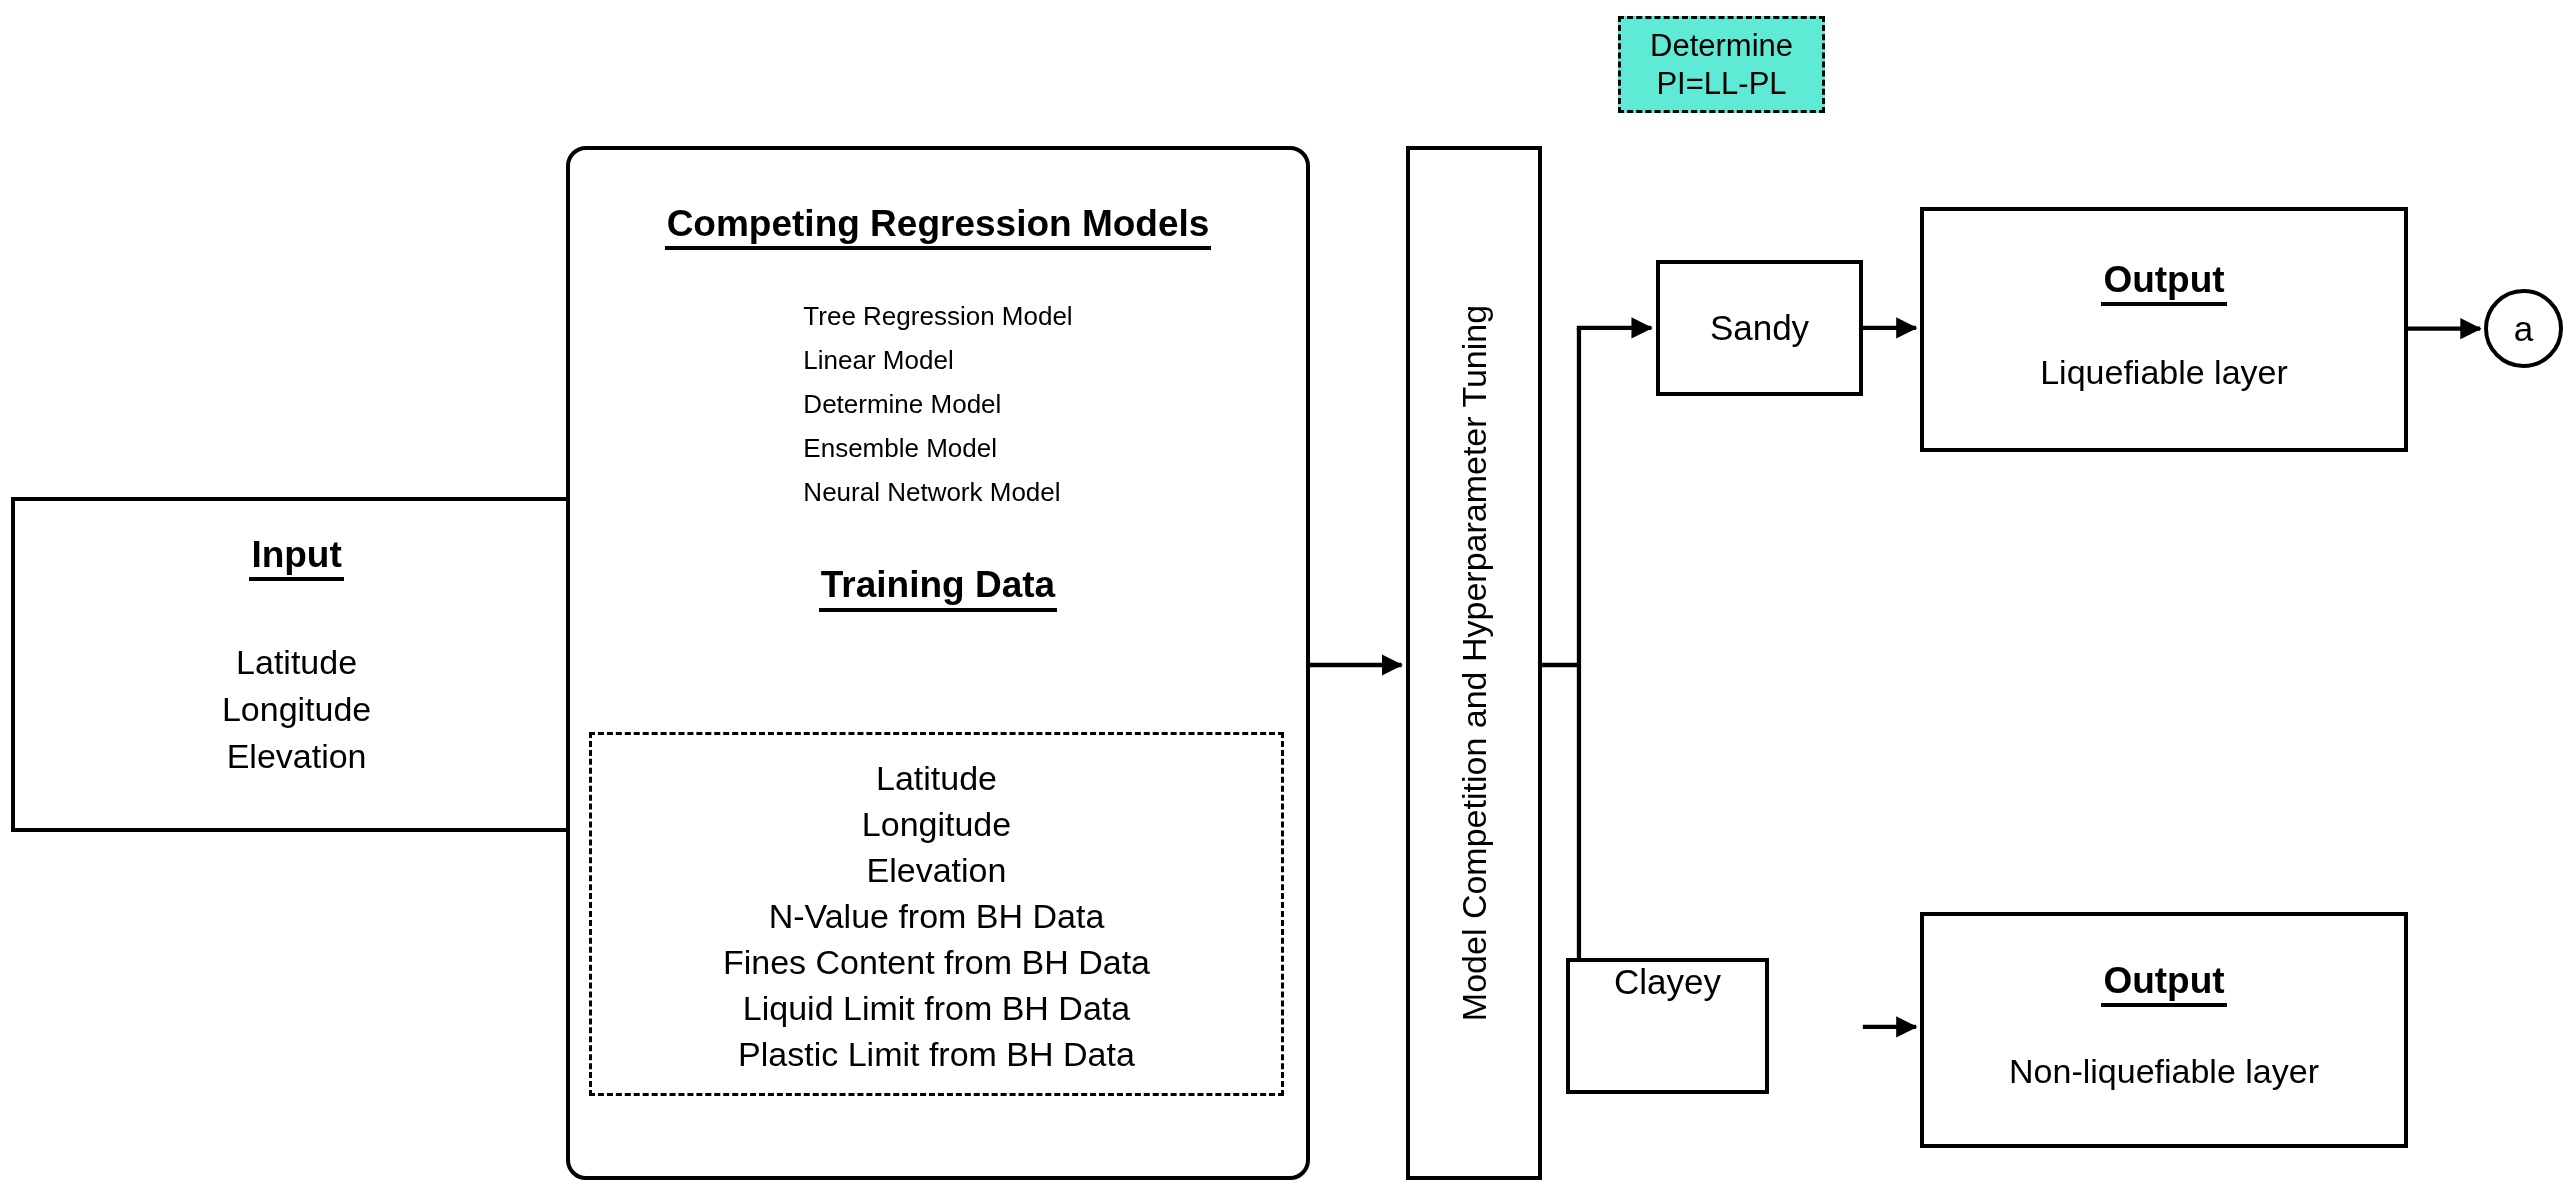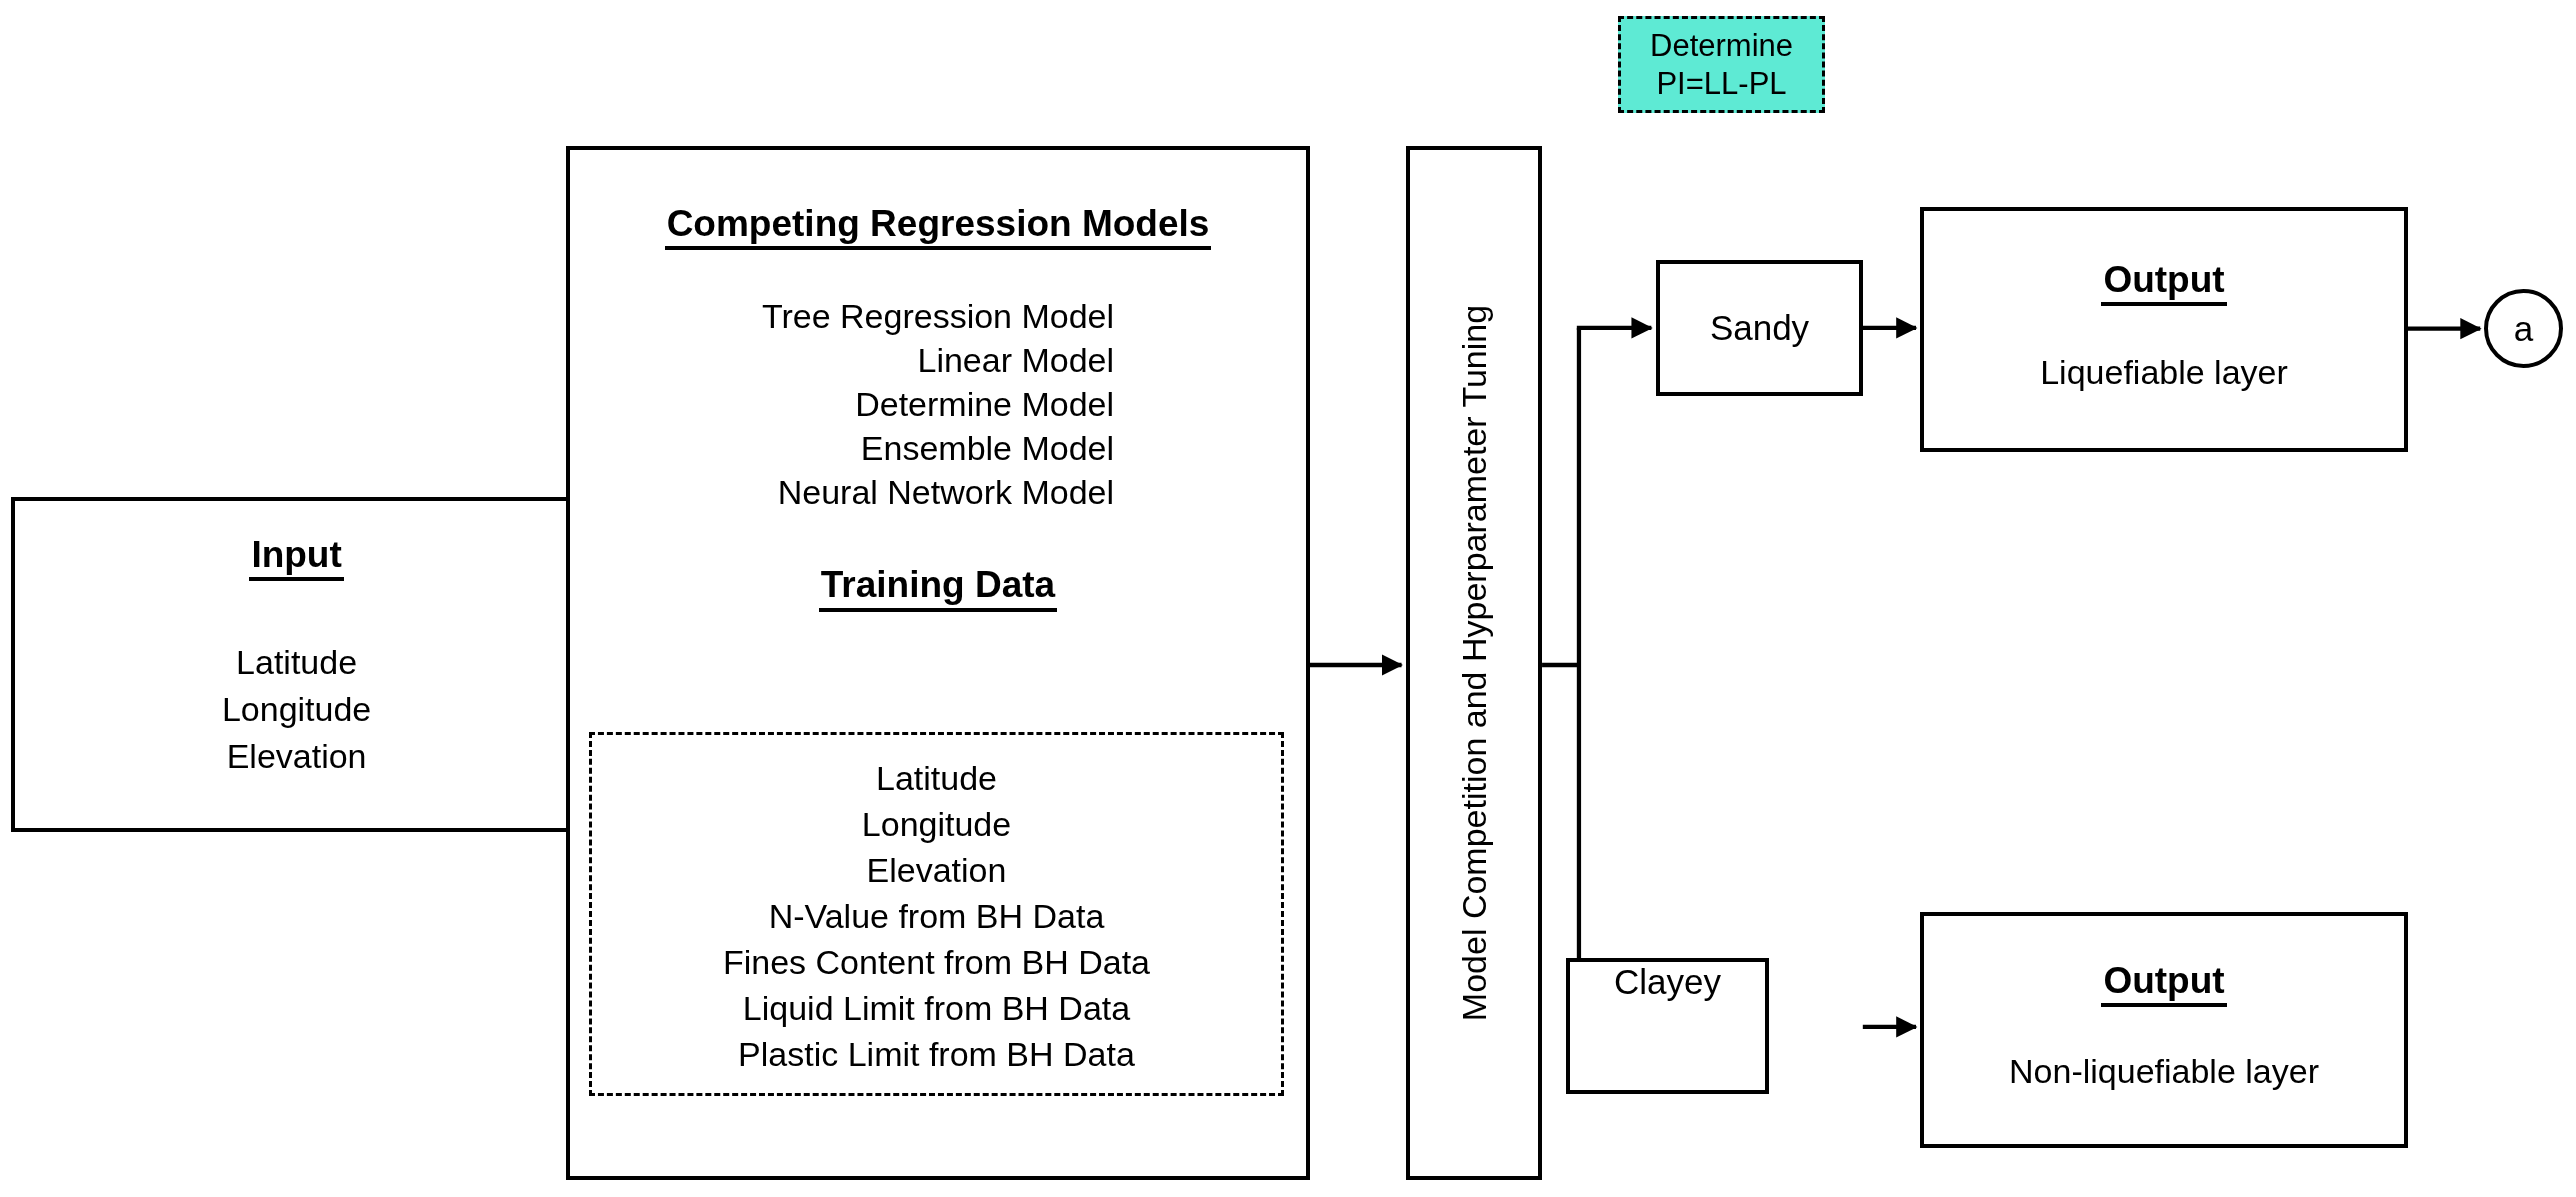--- a/index.html
+++ b/index.html
@@ -31,21 +31,21 @@
   }
   .heading {
     font-weight: bold;
     font-size: 37px;
     line-height: 37px;
     border-bottom: 4.3px solid #000000;
     padding: 0 2.1px 4.3px 2.1px;
     white-space: nowrap;
   }
   .bodytext { font-size: 34px; line-height: 47px; white-space: nowrap; text-align: center; }
-  .modeltext { font-size: 34px; line-height: 44px; white-space: nowrap; text-align: right; }
+  .modeltext { font-size: 26px; line-height: 44px; white-space: nowrap; text-align: left; }
   .traintext { font-size: 34px; line-height: 46px; white-space: nowrap; text-align: center; }
 
   .vlabel {
     position: absolute;
     left: 50%; top: 50%;
     transform: translate(-50%, -50%) rotate(-90deg);
     white-space: nowrap;
     font-size: 34px;
   }
   .notebox {
@@ -95,21 +95,21 @@
 
   <div class="box" style="left:10.6px; top:497px; width:572px; height:335px; padding-top:35px;">
     <span class="heading">Input</span>
     <div style="margin-top:58px;">
       <div class="bodytext">Latitude</div>
       <div class="bodytext">Longitude</div>
       <div class="bodytext">Elevation</div>
     </div>
   </div>
 
-  <div class="box" style="left:566px; top:146px; width:744px; height:1034px; padding-top:55px;">
+  <div class="box" style="left:566px; top:146px; width:744px; height:1034px; padding-top:55px;border-radius:20px;">
     <span class="heading">Competing Regression Models</span>
     <div style="margin-top:44px;">
       <div class="modeltext">Tree Regression Model</div>
       <div class="modeltext">Linear Model</div>
       <div class="modeltext">Determine Model</div>
       <div class="modeltext">Ensemble Model</div>
       <div class="modeltext">Neural Network Model</div>
     </div>
     <span class="heading" style="margin-top:52px;">Training Data</span>
 

